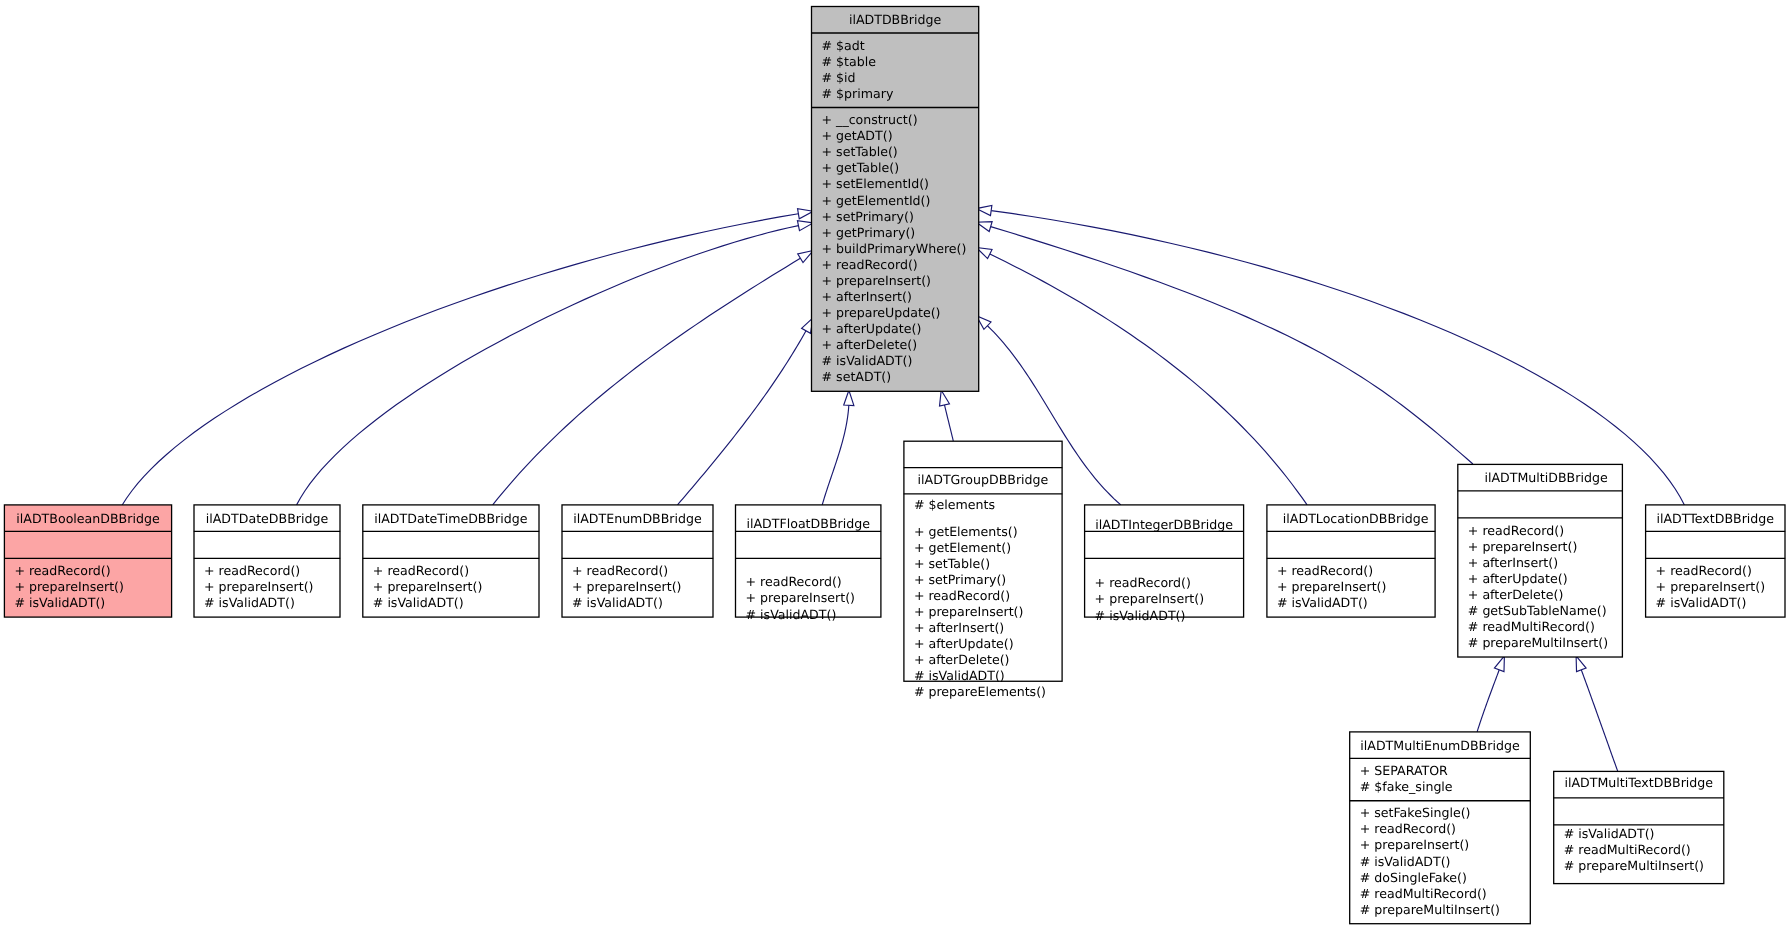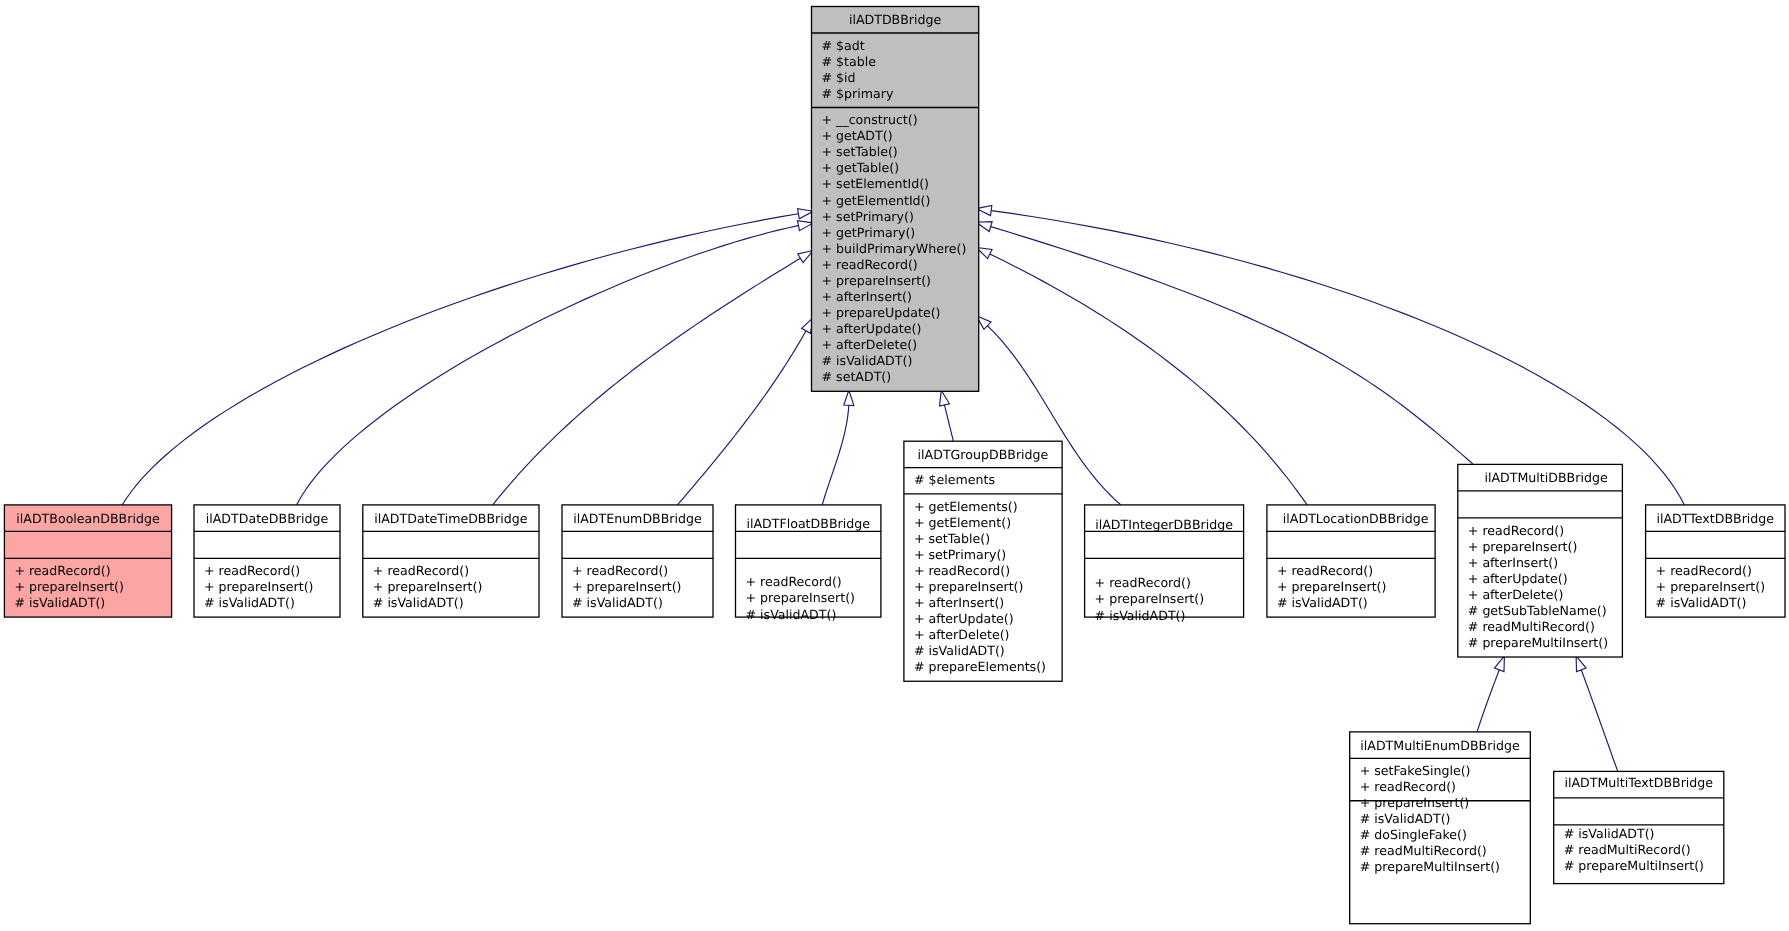--- a/index.html
+++ b/index.html
@@ -137,21 +137,21 @@
       </div>
       <div class="uml-box" style="background: rgb(255, 255, 255); left: 735.3px; top: 504.7px; width: 145.8px; height: 112.602px;">
         <div class="uml-title" style="height: 38px;">ilADTFloatDBBridge</div>
         <div class="uml-sect" style="height: 27.1px; padding-top: 0px;"></div>
         <div class="uml-sect" style="height: 58.452px; padding-top: 4.6px;">
           <div class="uml-row"><span class="vis">+</span><span>readRecord()</span></div>
           <div class="uml-row"><span class="vis">+</span><span>prepareInsert()</span></div>
           <div class="uml-row"><span class="vis">#</span><span>isValidADT()</span></div>
         </div>
       </div>
-      <div class="uml-box" style="background: rgb(255, 255, 255); left: 903.7px; top: 441px; width: 158.6px; height: 247px;">
+      <div class="uml-box" style="background: rgb(255, 255, 255); left: 903.7px; top: 466px; width: 158.6px; height: 247px;">
         <div class="uml-title" style="height: 26.7px;">ilADTGroupDBBridge</div>
         <div class="uml-sect" style="height: 26.284px; padding-top: 4.6px;">
           <div class="uml-row"><span class="vis">#</span><span>$elements</span></div>
         </div>
         <div class="uml-sect" style="height: 187.124px; padding-top: 4.6px;">
           <div class="uml-row"><span class="vis">+</span><span>getElements()</span></div>
           <div class="uml-row"><span class="vis">+</span><span>getElement()</span></div>
           <div class="uml-row"><span class="vis">+</span><span>setTable()</span></div>
           <div class="uml-row"><span class="vis">+</span><span>setPrimary()</span></div>
           <div class="uml-row"><span class="vis">+</span><span>readRecord()</span></div>
@@ -199,20 +199,24 @@
         <div class="uml-title" style="height: 26.7px; border-radius: 9px;">ilADTTextDBBridge</div>
         <div class="uml-sect" style="height: 27.1px; padding-top: 0px;"></div>
         <div class="uml-sect" style="height: 58.452px; padding-top: 4.6px;">
           <div class="uml-row"><span class="vis">+</span><span>readRecord()</span></div>
           <div class="uml-row"><span class="vis">+</span><span>prepareInsert()</span></div>
           <div class="uml-row"><span class="vis">#</span><span>isValidADT()</span></div>
         </div>
       </div>
       <div class="uml-box" style="background: rgb(255, 255, 255); left: 1349.5px; top: 731.7px; width: 181px; height: 192.206px;">
         <div class="uml-title" style="height: 26.7px;">ilADTMultiEnumDBBridge</div>
+        <div class="uml-sect" style="height: 42.368px; padding-top: 4.6px;">
+          <div class="uml-row"><span class="vis">+</span><span>SEPARATOR</span></div>
+          <div class="uml-row"><span class="vis">#</span><span>$fake_single</span></div>
+        </div>
         <div class="uml-sect" style="height: 122.788px; padding-top: 4.6px;">
           <div class="uml-row"><span class="vis">+</span><span>setFakeSingle()</span></div>
           <div class="uml-row"><span class="vis">+</span><span>readRecord()</span></div>
           <div class="uml-row"><span class="vis">+</span><span>prepareInsert()</span></div>
           <div class="uml-row"><span class="vis">#</span><span>isValidADT()</span></div>
           <div class="uml-row"><span class="vis">#</span><span>doSingleFake()</span></div>
           <div class="uml-row"><span class="vis">#</span><span>readMultiRecord()</span></div>
           <div class="uml-row"><span class="vis">#</span><span>prepareMultiInsert()</span></div>
         </div>
       </div>

